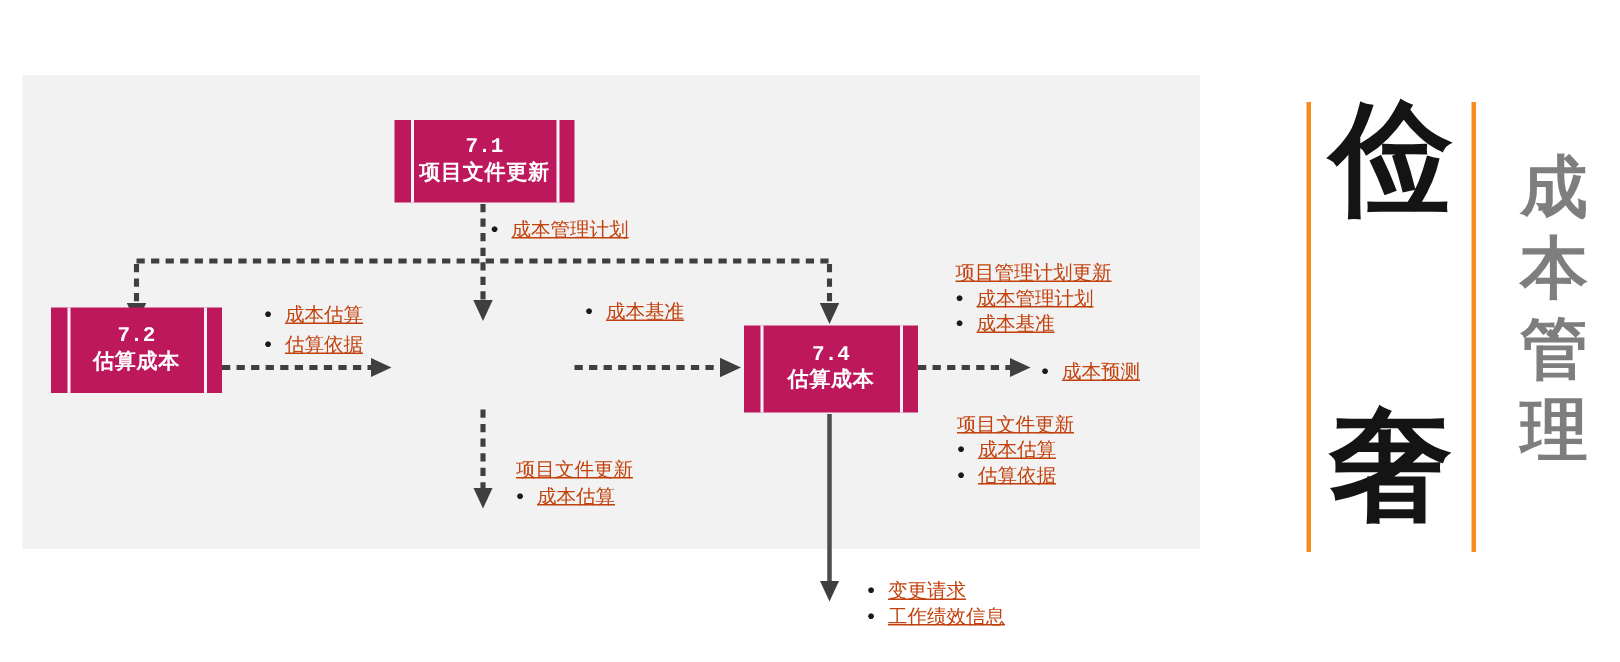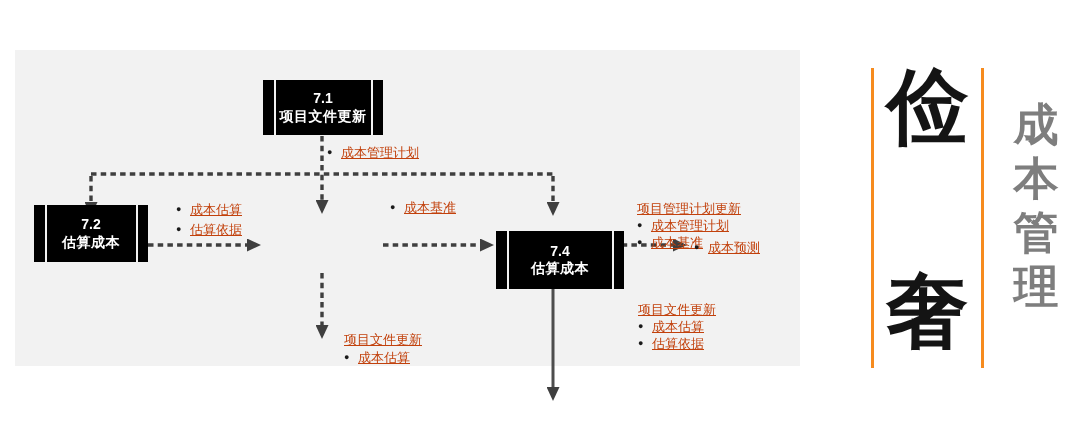--- a/index.html
+++ b/index.html
@@ -5,35 +5,35 @@
   html,body{margin:0;padding:0;background:#ffffff;}
   .stage{
     position:relative;width:1080px;height:441px;background:#ffffff;overflow:hidden;
     font-family:"Liberation Sans","DejaVu Sans",sans-serif;
   }
   .panel{position:absolute;left:15px;top:50px;width:785px;height:316px;background:#f2f2f2;}
   svg.connectors{position:absolute;left:0;top:0;pointer-events:none;}
 
   
   .pbox{
-    position:absolute;background:#000000;color:#ffffff;
+    position:absolute;background:#be185d;color:#ffffff;
     display:flex;flex-direction:column;align-items:center;justify-content:center;
-    line-height:1.25;
+    line-height:1.25;font-family:Liberation Mono, monospace;
   }
   .pbox::before,.pbox::after{
     content:"";position:absolute;top:0;bottom:0;width:2px;background:rgba(255,255,255,.95);
   }
   .pbox::before{left:11px;}
   .pbox::after{right:10px;}
   .box-id{font-size:14px;font-weight:bold;}
   .box-name{font-size:14px;font-weight:bold;letter-spacing:.5px;}
 
   
   .lbl{position:absolute;color:#c2410c;font-size:13px;white-space:nowrap;text-decoration:underline;}
-  .lbl .lt{line-height:inherit;margin-top:27px;}
+  .lbl .lt{line-height:inherit;}
   .lbl .li{line-height:inherit;}
   .lbl .li::before{content:"●";display:inline-block;width:14px;font-size:9px;vertical-align:2px;color:#1a1a1a;}
   .lh195{line-height:19.5px;}
   .lh175{line-height:17.5px;}
   .lh16{line-height:16px;}
   .lh17{line-height:17px;}
 
   
   .oline{position:absolute;top:68px;height:300px;width:3px;background:#f68b1e;}
   .bigchar{
@@ -80,21 +80,21 @@
     <div class="box-id">7.1</div>
     <div class="box-name">项目文件更新</div>
   </div>
 
   <div class="pbox" style="left:34px;top:205px;width:114px;height:57px">
     <div class="box-id">7.2</div>
     <div class="box-name">估算成本</div>
   </div>
 
 
-  <div class="pbox" style="left:496px;top:231px;width:128px;height:58px">
+  <div class="pbox" style="left:496px;top:217px;width:116px;height:58px">
     <div class="box-id">7.4</div>
     <div class="box-name">估算成本</div>
   </div>
 
   <div class="lbl lh17" style="left:327px;top:144px">
     <div class="li">成本管理计划</div>
   </div>
 
   <div class="lbl lh195" style="left:176px;top:200px">
     <div class="li">成本估算</div>
@@ -119,20 +119,24 @@
   <div class="lbl lh16" style="left:694px;top:239px">
     <div class="li">成本预测</div>
   </div>
 
   <div class="lbl lh16" style="left:638px;top:275px">
     <div class="lt">项目文件更新</div>
     <div class="li">成本估算</div>
     <div class="li">估算依据</div>
   </div>
 
+  <div class="lbl lh17" style="left:578px;top:385px">
+    <div class="li">变更请求</div>
+    <div class="li">工作绩效信息</div>
+  </div>
 
   <div class="oline" style="left:871px"></div>
   <div class="oline" style="left:981px"></div>
 
   <div class="bigchar" style="top:66px">俭</div>
   <div class="bigchar" style="top:270px">奢</div>
 
   <div class="vtitle">
     <div class="vchar">成</div>
     <div class="vchar">本</div>

